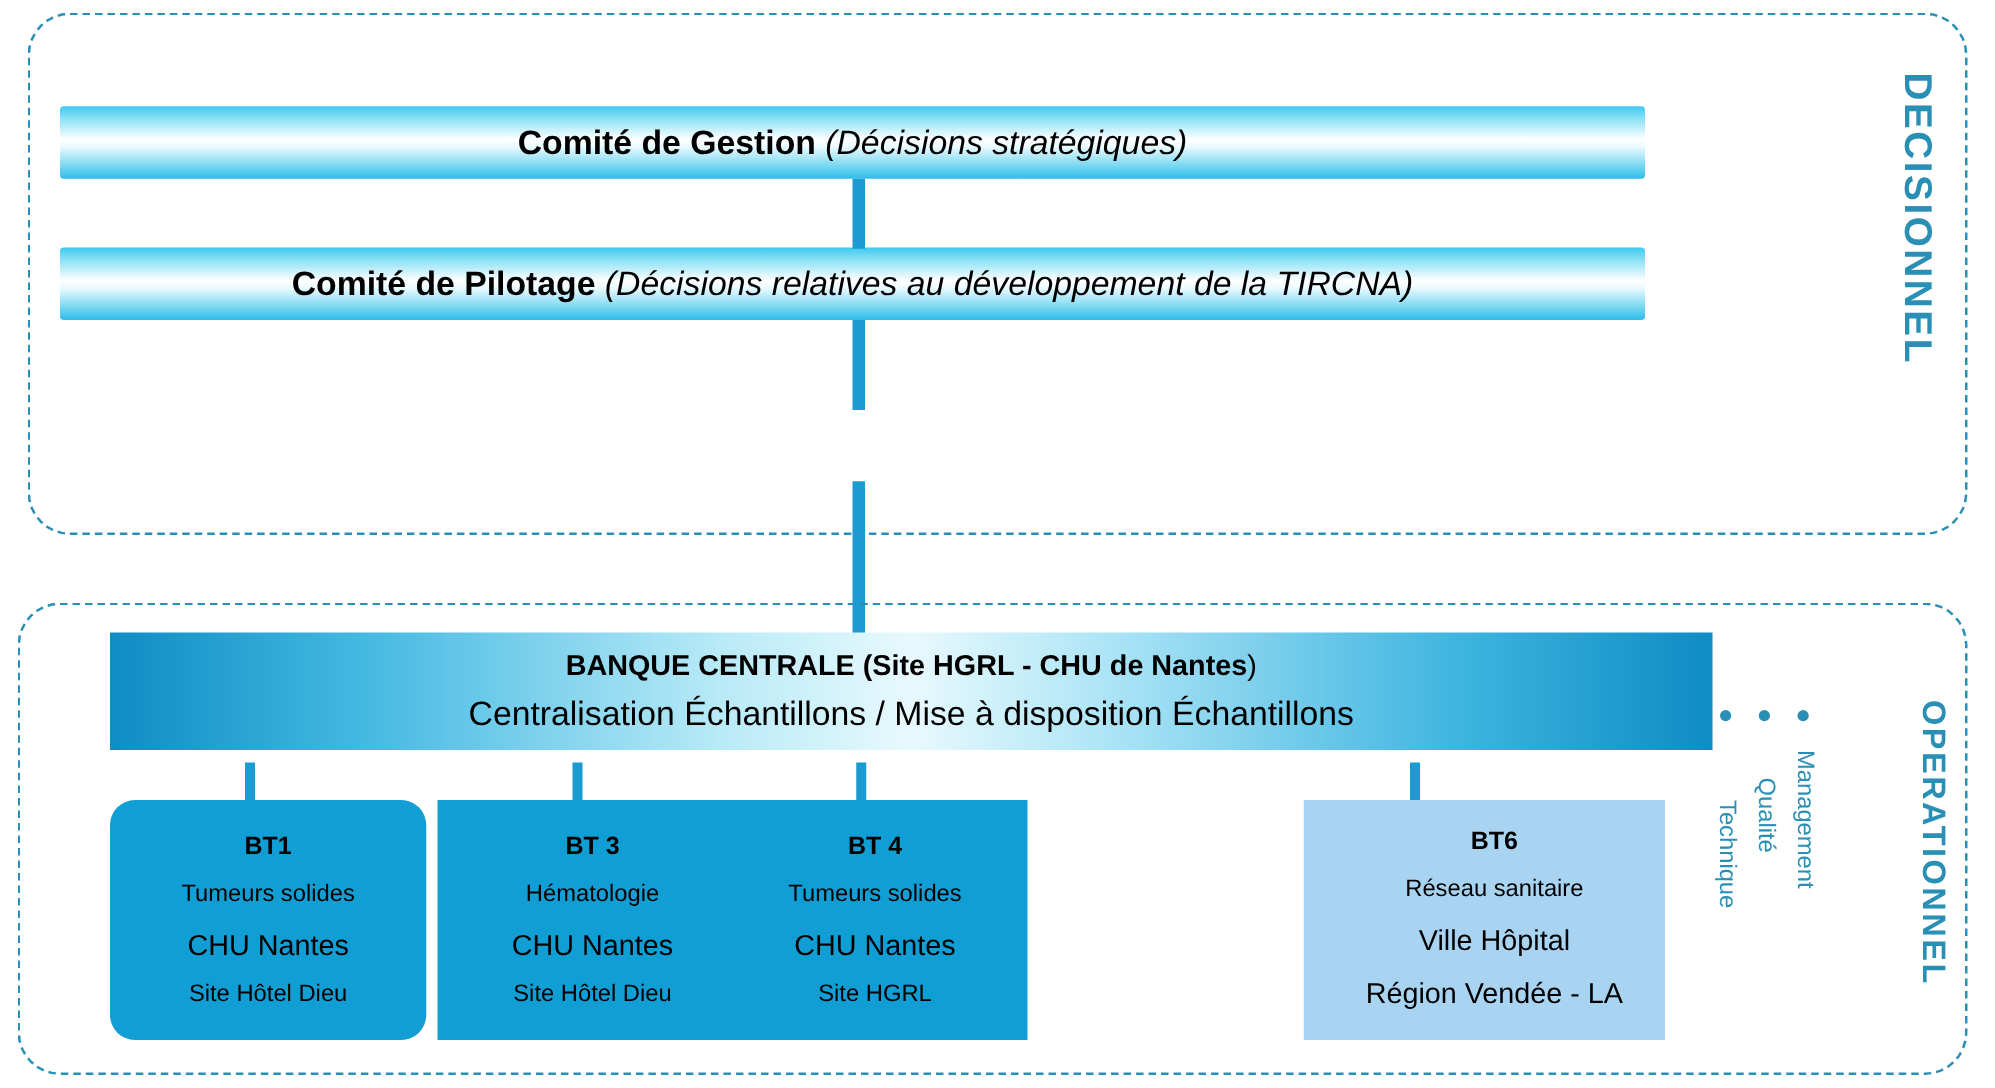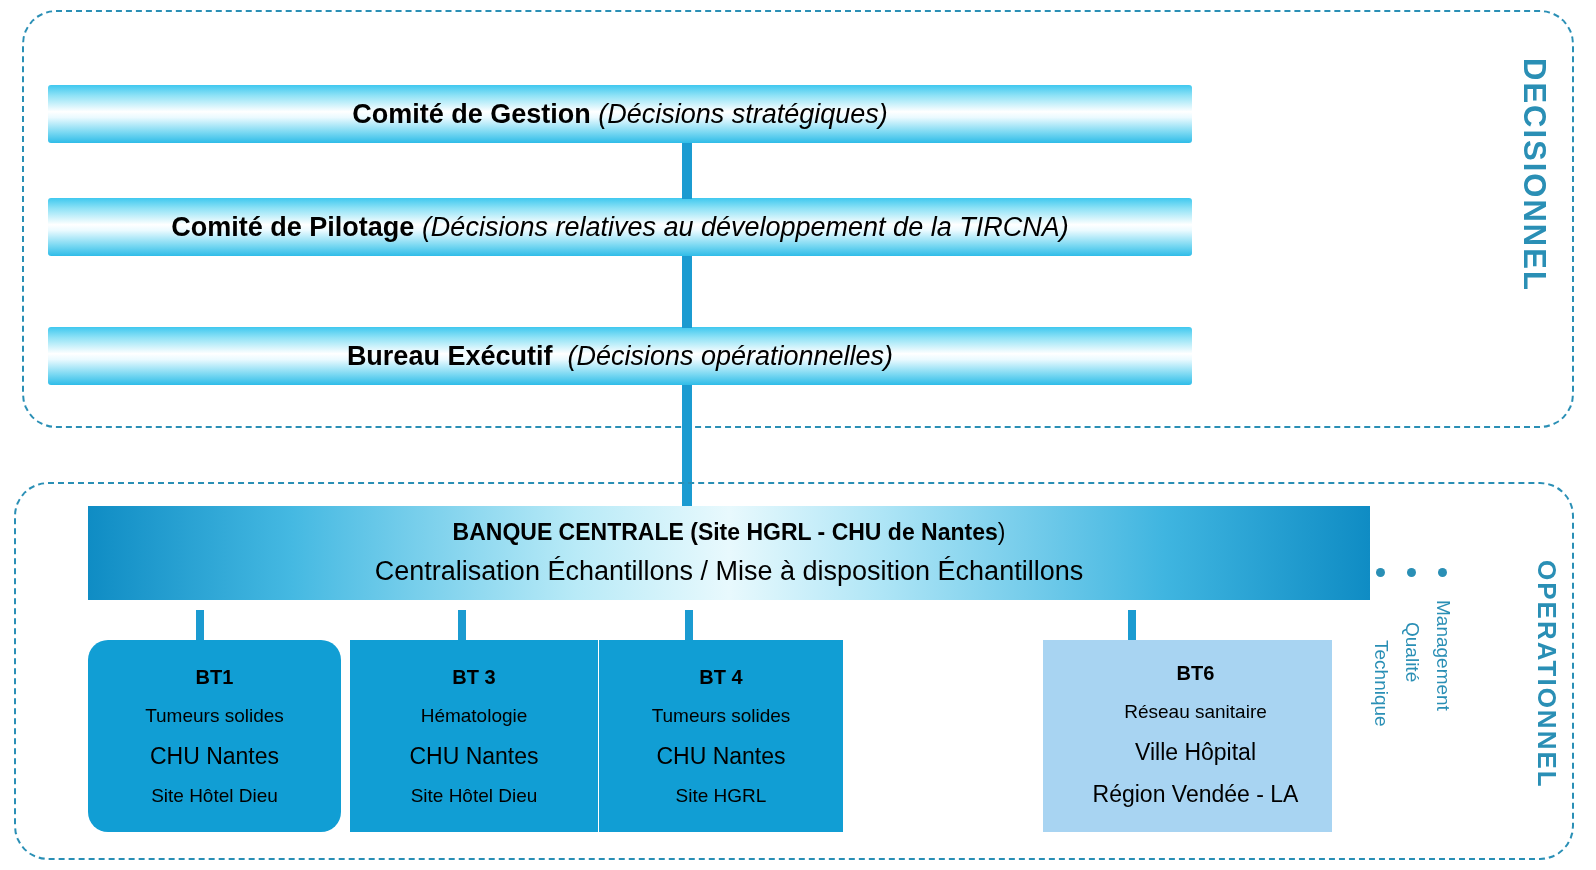--- a/index.html
+++ b/index.html
@@ -54,21 +54,21 @@
   #label-operationnel {
     right: 34px;
     top: 560px;
     font-size: 26px;
   }
 
   
   .bar {
     position: absolute;
     left: 48px;
-    width: 1144px;
+    width: 1268px;
     height: 58px;
     display: flex;
     align-items: center;
     justify-content: center;
     background: linear-gradient(to bottom,
         #3fc8ef 0%,
         #8fe2f6 18%,
         #ffffff 46%,
         #eafaff 56%,
         #79d8f2 82%,
@@ -201,26 +201,20 @@
     </div>
   </div>
 
   <div class="bar" id="bar-pilotage">
     <div class="bar-text">
       <b>Comité de Pilotage</b>
       <i>(Décisions relatives au développement de la TIRCNA)</i>
     </div>
   </div>
 
-  <div class="bar" id="bar-bureau">
-    <div class="bar-text">
-      <b>Bureau Exécutif</b>
-      &nbsp;<i>(Décisions opérationnelles)</i>
-    </div>
-  </div>
 
   <div class="conn" id="conn-1"></div>
   <div class="conn" id="conn-2"></div>
   <div class="conn" id="conn-3"></div>
 
   <div class="panel" id="panel-operationnel"></div>
   <div class="side-label" id="label-operationnel">OPERATIONNEL</div>
 
   <div id="bank">
     <div id="bank-title">
@@ -241,21 +235,21 @@
     <div class="bt-line">Site Hôtel Dieu</div>
   </div>
 
   <div class="bt dark" style="left:350px; width:248px;">
     <div class="bt-title">BT 3</div>
     <div class="bt-line">Hématologie</div>
     <div class="bt-line big">CHU Nantes</div>
     <div class="bt-line">Site Hôtel Dieu</div>
   </div>
 
-  <div class="bt dark" style="left:599px; width:244px;">
+  <div class="bt dark" style="left:578px; width:244px;">
     <div class="bt-title">BT 4</div>
     <div class="bt-line">Tumeurs solides</div>
     <div class="bt-line big">CHU Nantes</div>
     <div class="bt-line">Site HGRL</div>
   </div>
 
 
   <div class="bt light" style="left:1043px; width:289px; padding-top:22px;padding-left:16px;">
     <div class="bt-title">BT6</div>
     <div class="bt-line">Réseau sanitaire</div>

